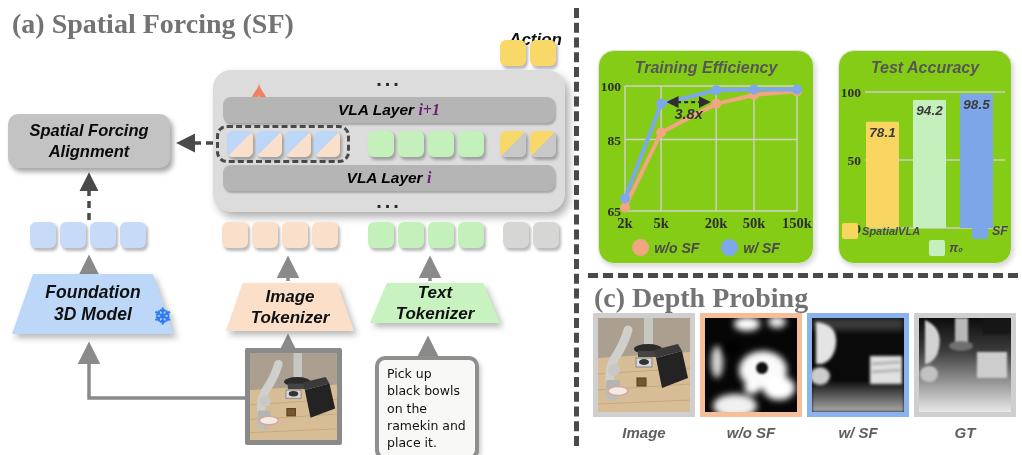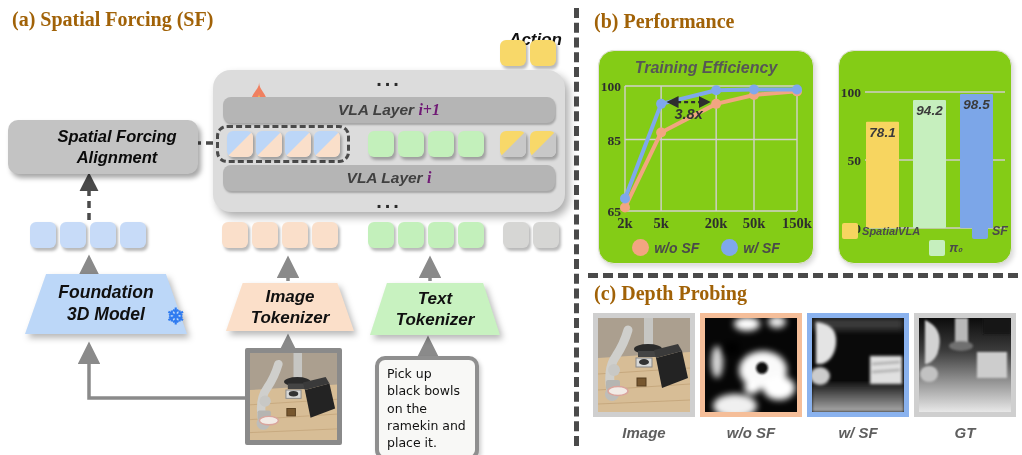--- a/index.html
+++ b/index.html
@@ -1,47 +1,47 @@
 <!DOCTYPE html>
 <html><head>
 <meta charset="utf-8">
 <style>
   html,body{margin:0;padding:0;background:#ffffff;}
   .stage{position:relative;width:1022px;height:455px;background:#fff;overflow:hidden;
          font-family:"Liberation Sans",sans-serif;}
   .abs{position:absolute;}
 
   
-  .sec-title{font-family:"Liberation Serif",serif;font-weight:700;font-size:20px;color:#a16207;white-space:nowrap;}
+  .sec-title{font-family:"Liberation Serif",serif;font-weight:700;font-size:28px;color:#737373;white-space:nowrap;}
 
   
   .action-label{font-style:italic;font-weight:700;font-size:17px;color:#111;}
   .token{width:26px;height:26px;border-radius:6px;box-shadow:2px 2.5px 3px rgba(0,0,0,.28);}
   .tok-row{display:flex;gap:4px;}
   .tok-blue{background:#C7DBF8;}
   .tok-peach{background:#FADFCA;}
   .tok-green{background:#C3F0BB;}
   .tok-yellow{background:#F8D869;}
   .tok-gray{background:#D6D6D4;}
   .tok-split-bp{background:linear-gradient(to bottom right,#BCD6F7 49.4%,#FADFCA 50.6%);}
   .tok-split-yg{background:linear-gradient(to bottom right,#F8D869 49.4%,#C8C8C8 50.6%);}
 
   .vla-block{left:213px;top:70px;width:352px;height:142px;background:#dcdcdc;border-radius:18px;
              box-shadow:4px 5px 8px rgba(0,0,0,.32);z-index:2;}
   .dots{width:100%;text-align:center;font-weight:700;font-size:20px;letter-spacing:3px;color:#2a2a2a;line-height:14px;}
   .vla-bar{left:10px;width:332px;height:26px;background:#b5b5b5;border-radius:8px;
            box-shadow:1px 2px 2px rgba(0,0,0,.25);display:flex;align-items:center;justify-content:center;}
-  .vla-bar .pfx{font-style:italic;font-weight:700;font-size:15.5px;color:#404040;white-space:pre;}
+  .vla-bar .pfx{font-style:italic;font-weight:700;font-size:15.5px;color:#000000;white-space:pre;}
   .vla-bar .sfx{font-family:"Liberation Serif",serif;font-style:italic;font-weight:700;font-size:16px;color:#701a75;}
   .dashed-box{left:3px;top:55px;width:134px;height:38px;border:3px dashed #4a4a4a;border-radius:11px;
               display:flex;align-items:center;justify-content:center;gap:3px;box-sizing:border-box;}
 
-  .align-box{left:8px;top:120px;width:162px;height:54px;background:#c3c3c3;border-radius:10px;
+  .align-box{left:8px;top:114px;width:162px;height:54px;background:#c3c3c3;border-radius:10px;
              box-shadow:3px 4px 5px rgba(0,0,0,.35);display:flex;align-items:center;justify-content:center;
-             text-align:center;font-style:italic;font-weight:700;font-size:16.5px;line-height:1.3;color:#0a0a0a;z-index:2;padding-left:28px;}
+             text-align:center;font-style:italic;font-weight:700;font-size:16.5px;line-height:1.3;color:#0a0a0a;z-index:2;}
 
   .trap-wrap{filter:drop-shadow(3px 4px 3px rgba(0,0,0,.28));z-index:2;}
   .trap{width:100%;height:100%;clip-path:polygon(13% 0,87% 0,100% 100%,0 100%);
         display:flex;flex-direction:column;align-items:center;justify-content:center;
         font-style:italic;font-weight:700;color:#101010;text-align:center;line-height:1.25;}
   .trap-blue{background:#BCD7F8;font-size:17.5px;}
   .trap-peach{background:#FBDFC9;font-size:17px;}
   .trap-green{background:#C8F2C0;font-size:17px;}
   .snow{position:absolute;right:2px;bottom:4px;font-size:22px;font-weight:700;color:#2F7BF0;font-style:normal;}
 
@@ -206,52 +206,51 @@
     <div class="token tok-green"></div>
     <div class="token tok-green"></div>
   </div>
   <div class="abs tok-row" style="left:503px;top:222px;z-index:2;">
     <div class="token tok-gray"></div>
     <div class="token tok-gray"></div>
   </div>
 
   <div class="abs align-box">Spatial Forcing Alignment</div>
 
-  <div class="abs trap-wrap" style="left:25px;top:274px;width:162px;height:60px;">
+  <div class="abs trap-wrap" style="left:12px;top:274px;width:162px;height:60px;">
     <div class="trap trap-blue">
       <span>Foundation</span>
       <span>3D Model</span>
     </div>
     <span class="snow">❄</span>
   </div>
   <div class="abs trap-wrap" style="left:226px;top:283px;width:128px;height:48px;">
     <div class="trap trap-peach">
       <span>Image</span>
       <span>Tokenizer</span>
     </div>
   </div>
-  <div class="abs trap-wrap" style="left:370px;top:283px;width:130px;height:52px;">
+  <div class="abs trap-wrap" style="left:370px;top:283px;width:130px;height:40px;">
     <div class="trap trap-green">
       <span>Text</span>
       <span>Tokenizer</span>
     </div>
   </div>
 
   <div class="abs robot-img">
     <svg viewBox="0 0 92 94" preserveAspectRatio="none">
         <use href="#robot-scene"></use>
       </svg>
   </div>
 
   <div class="abs instr-box">Pick up black bowls on the ramekin and place it.</div>
 
   <div class="abs v-divider"></div>
   <div class="abs h-divider"></div>
 
-  <div class="abs sec-title" style="left:594px;top:10px;">(b) Performance</div>
 
   <div class="abs chart-card" style="left:598px;top:50px;width:214px;height:212px;">
     <div class="chart-title">Training Efficiency</div>
     <svg id="line-svg" class="chart-svg" width="214" height="212" viewBox="0 0 214 212">
       <defs>
         <marker id="annArr" viewBox="0 0 10 10" refX="7" refY="5" markerWidth="5.5" markerHeight="5.5" orient="auto-start-reverse">
           <path d="M0 0 L10 5 L0 10 z" fill="#2e2e2e"></path>
         </marker>
       </defs>
     <line x1="26" y1="35" x2="26" y2="160" stroke="#d2d0cd" stroke-width="1.4"></line>
@@ -291,20 +290,21 @@
           <span class="legend-label">w/o SF</span>
         </span>
         <span class="legend-item">
           <span class="legend-dot" style="background: rgb(127, 168, 236);"></span>
           <span class="legend-label">w/ SF</span>
         </span>
       </div>
   </div>
 
   <div class="abs chart-card" style="left:838px;top:50px;width:172px;height:212px;">
+    <div class="chart-title">Test Accuracy</div>
     <svg id="bar-svg" class="chart-svg" width="172" height="212" viewBox="0 0 172 212">
         <line x1="26" y1="177" x2="166" y2="177" stroke="#cfcdc9" stroke-width="1.6"></line>
         <text x="22" y="182" text-anchor="end" fill="#2e2e2e" style="font:700 13.5px &quot;Liberation Serif&quot;, serif">0</text>
         <line x1="26" y1="109" x2="166" y2="109" stroke="#cfcdc9" stroke-width="1.6"></line>
         <text x="22" y="114" text-anchor="end" fill="#2e2e2e" style="font:700 13.5px &quot;Liberation Serif&quot;, serif">50</text>
         <line x1="26" y1="41" x2="166" y2="41" stroke="#cfcdc9" stroke-width="1.6"></line>
         <text x="22" y="46" text-anchor="end" fill="#2e2e2e" style="font:700 13.5px &quot;Liberation Serif&quot;, serif">100</text>
         <rect x="27" y="70.784" width="33" height="106.216" fill="#F7D560" rx="1"></rect>
         <text x="43.5" y="85.784" text-anchor="middle" fill="#3b3b3b" style="font:italic 700 13.5px &quot;Liberation Sans&quot;, sans-serif">78.1</text>
         <rect x="74" y="48.888000000000005" width="33" height="128.112" fill="#C6EFBE" rx="1"></rect>

